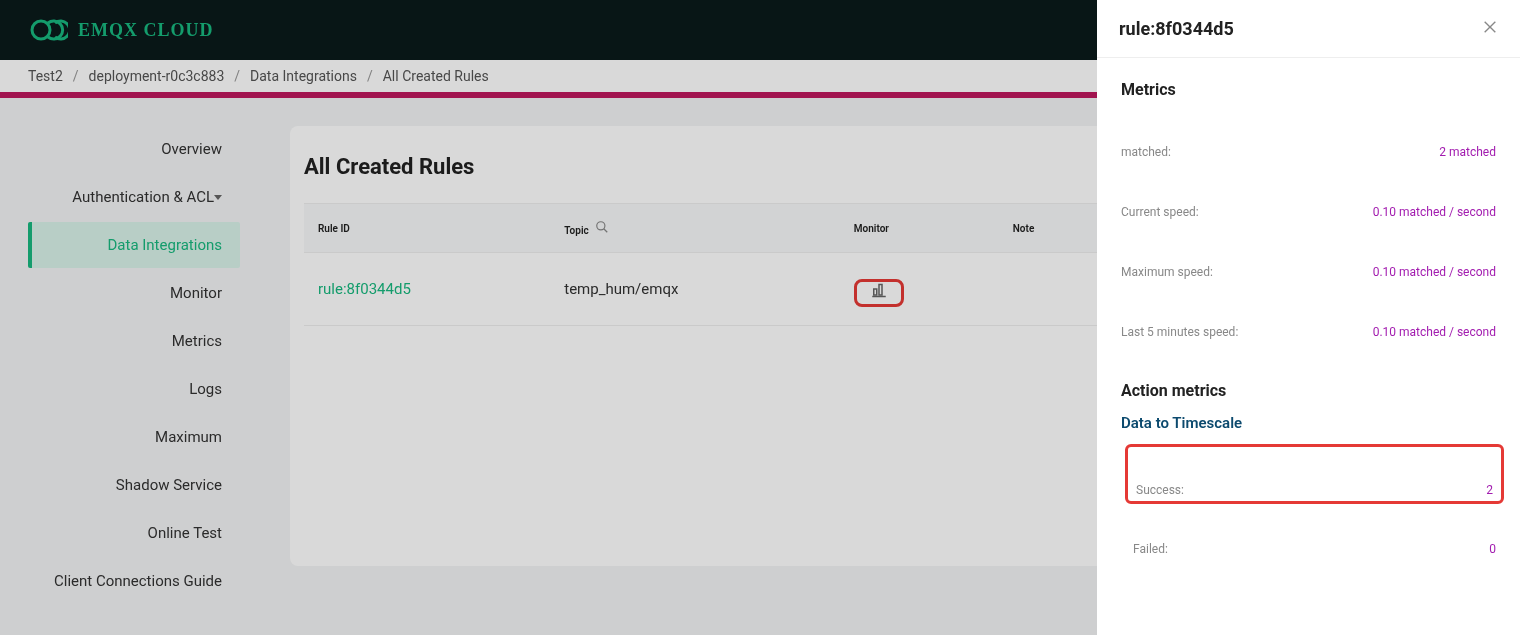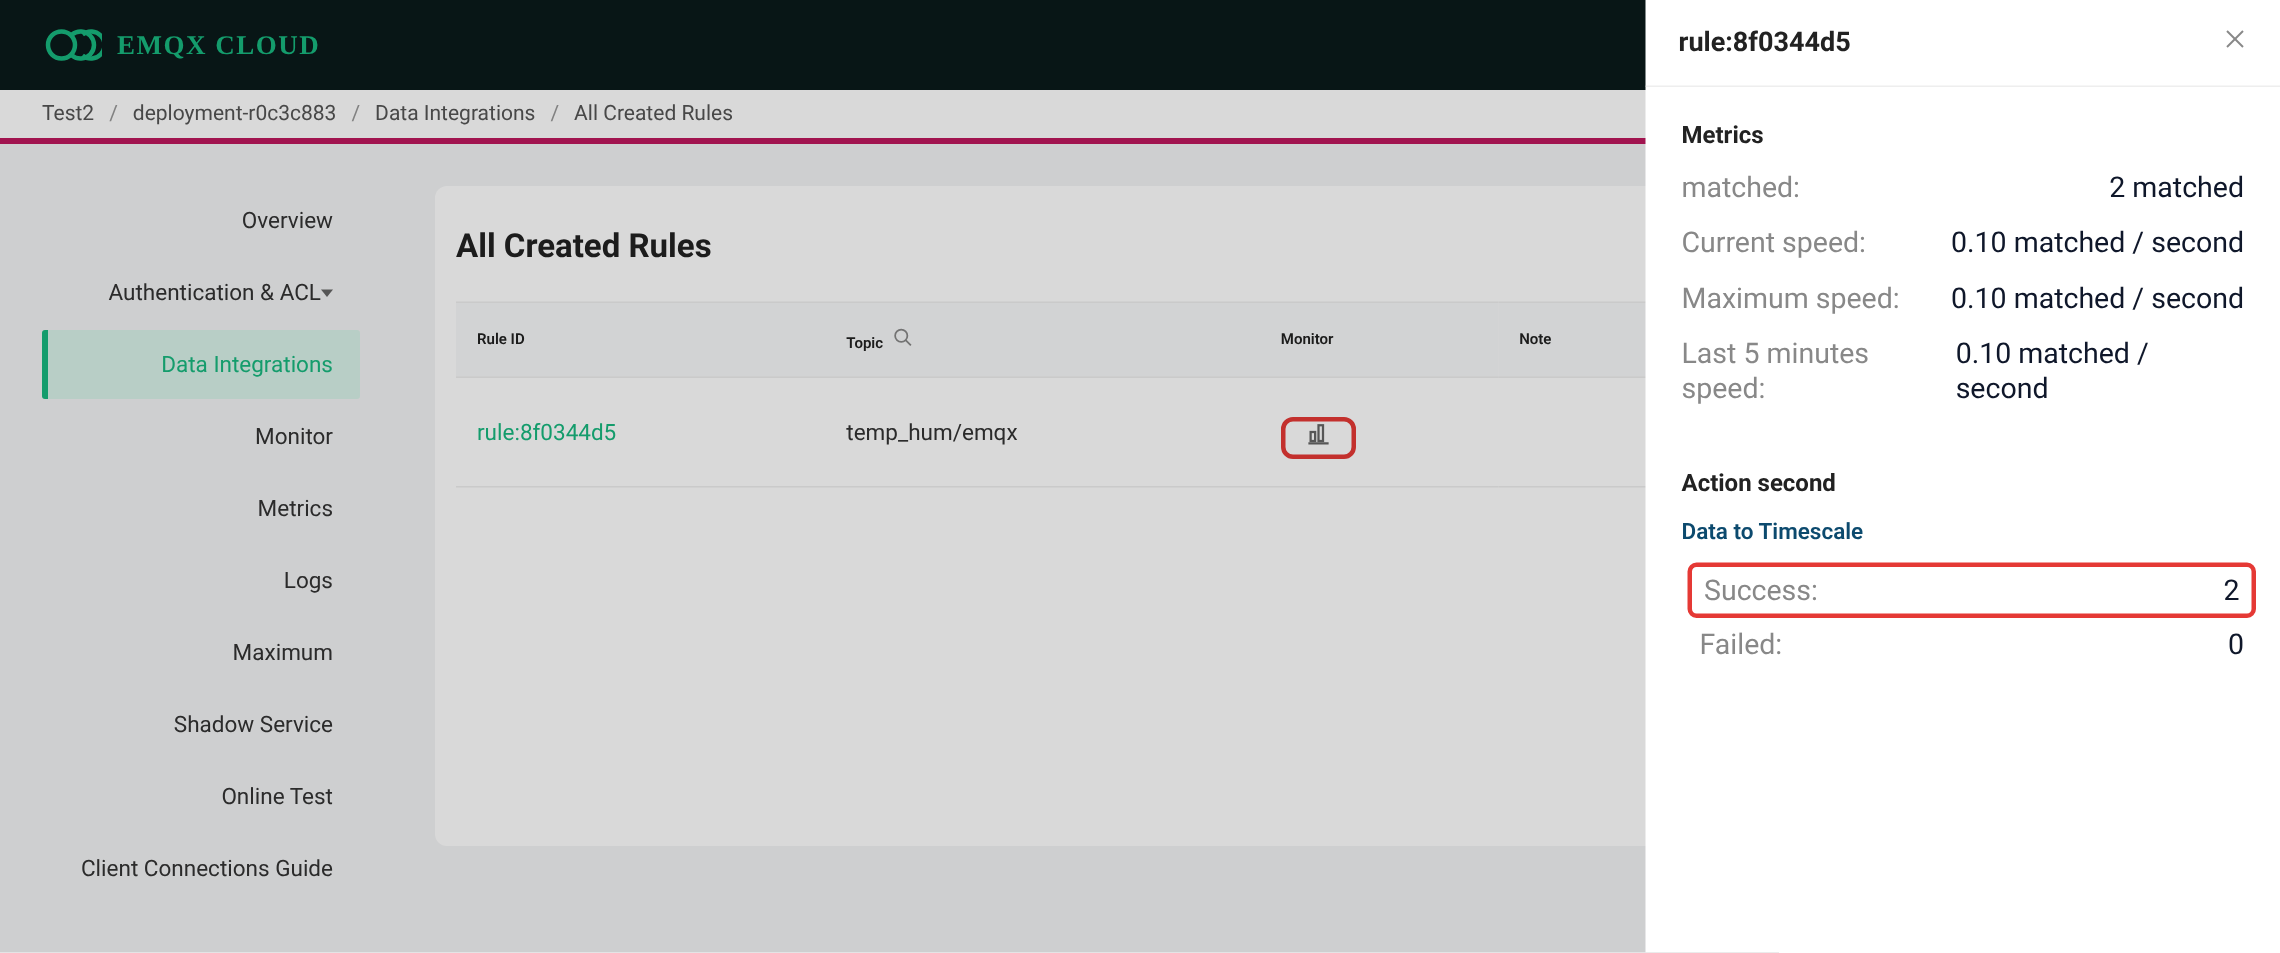--- a/index.html
+++ b/index.html
@@ -53,21 +53,21 @@
 
 .breadcrumb-bar {
   background: #fff;
   height: 34px;
   display: flex;
   align-items: center;
   padding: 16px 28px;
   font-size: 14px;
   color: #555;
   gap: 6px;
-  border-bottom: 4px solid #be185d;
+  border-bottom: 6px solid #be185d;
 }
 .breadcrumb-bar .sep { color: #999; margin: 0 4px; }
 
 
 .layout {
   display: flex;
   height: calc(100% - 94px);
   background: #f3f4f5;
 }
 
@@ -206,26 +206,26 @@
 .drawer-body { padding: 22px 24px; }
 .section-title {
   font-size: 16px;
   font-weight: 700;
   color: #222;
   margin-bottom: 14px;
 }
 .metric-row {
   display: flex;
   justify-content: space-between;
-  font-size: 19px;
+  font-size: 12px;
   margin-bottom: 14px;
   align-items: flex-end;
 }
 .metric-row .label { color: #888; }
-.metric-row .value { color: #0f172a; }
+.metric-row .value { color: #a21caf; margin-top: 32px; }
 
 .sub-title {
   font-size: 15px;
   font-weight: 600;
   color: #0c4a6e;
   margin: 6px 0 12px 0;
 }
 
 .success-row-highlight {
   border: 3px solid #e53935;
@@ -391,21 +391,21 @@
       <span class="label">Maximum speed:</span>
       <span class="value">0.10 matched / second</span>
     </div>
     <div class="metric-row">
       <span class="label">Last 5 minutes speed:</span>
       <span class="value">0.10 matched / second</span>
     </div>
 
     <div style="height:28px"></div>
 
-    <div class="section-title">Action second</div>
+    <div class="section-title">Action metrics</div>
     <div class="sub-title">Data to Timescale</div>
 
     <div class="indent-rows">
       <div class="success-row-highlight">
         <div class="metric-row">
           <span class="label">Success:</span>
           <span class="value">2</span>
         </div>
       </div>
       <div class="metric-row">

